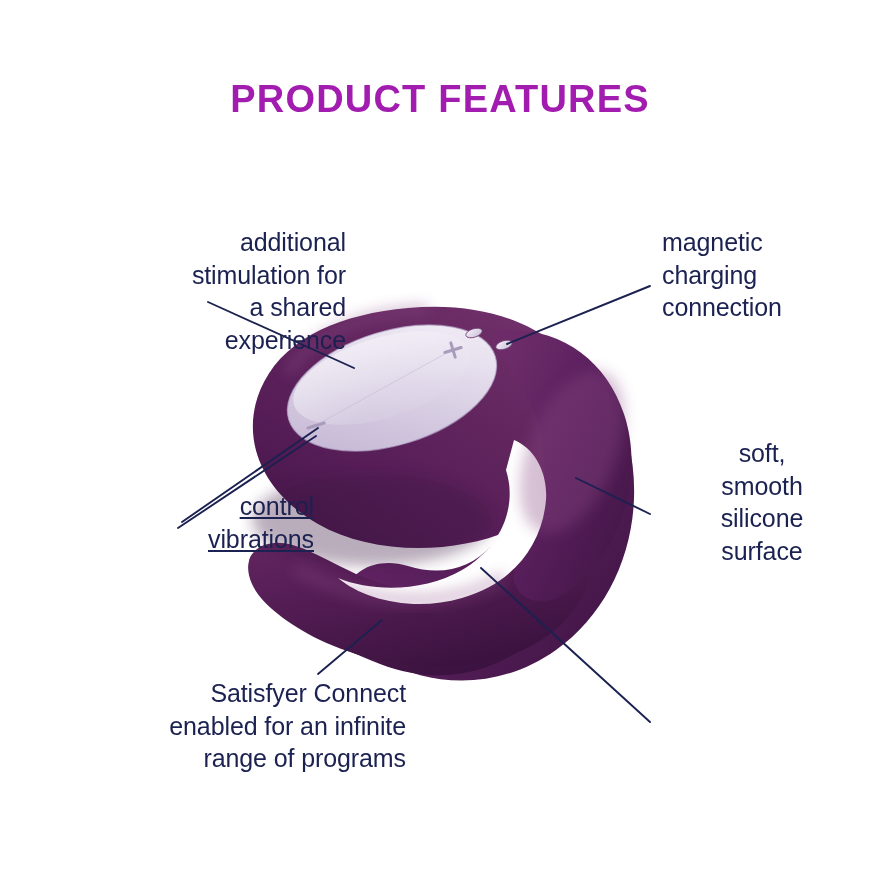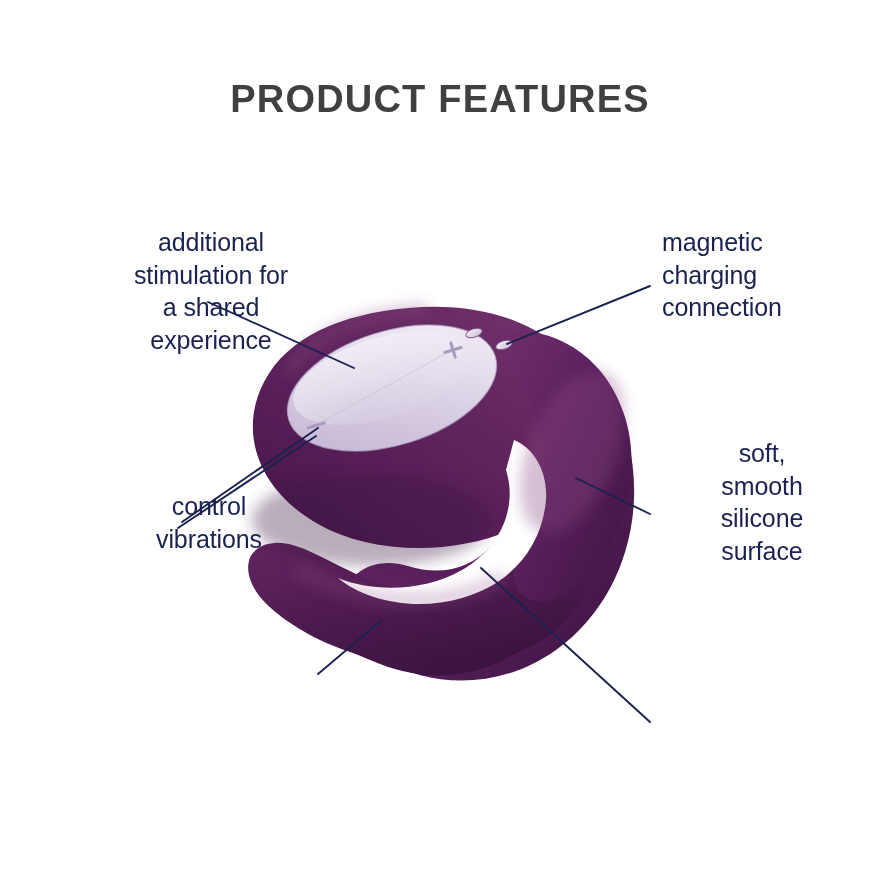--- a/index.html
+++ b/index.html
@@ -20,37 +20,37 @@
   #page-title {
     position: absolute;
     top: 78px;
     left: 0;
     width: 880px;
     text-align: center;
     font-family: "Liberation Sans", sans-serif;
     font-size: 38px;
     font-weight: bold;
     letter-spacing: 1.2px;
-    color: #404040;
+    color: #a21caf;
     white-space: nowrap;
   }
   .callout {
     position: absolute;
     font-family: "Liberation Sans", sans-serif;
     font-size: 25px;
     line-height: 1.30;
     color: #1b2150;
     white-space: pre-line;
     letter-spacing: -0.1px;
   }
-  .callout.left  { text-align: center; }
+  .callout.left  { text-align: right; }
   .callout.right { text-align: left; }
 
   #callout-additional-stimulation { left: 76px;  top: 226px; width: 270px; }
-  #callout-control-vibrations     { left: 84px;  top: 490px; width: 250px; }
+  #callout-control-vibrations     { left: 64px;  top: 490px; width: 250px; text-decoration: underline; }
   #callout-satisfyer-connect      { left: 76px;  top: 677px; width: 330px; }
   #callout-magnetic-charging      { left: 662px; top: 226px; width: 220px; }
   #callout-soft-silicone          { left: 662px; top: 437px; width: 200px; text-align: center; }
   #callout-vibrating-shaft        { left: 662px; top: 677px; width: 210px; }
 
   #product-stage {
     position: absolute;
     left: 0; top: 0;
     width: 880px;
     height: 880px;
@@ -228,20 +228,23 @@
   </div>
 
   <div class="callout left" id="callout-additional-stimulation">additional
 stimulation for
 a shared
 experience</div>
 
   <div class="callout left" id="callout-control-vibrations">control
 vibrations</div>
 
+  <div class="callout left" id="callout-satisfyer-connect">Satisfyer Connect
+enabled for an infinite
+range of programs</div>
 
   <div class="callout right" id="callout-magnetic-charging">magnetic
 charging
 connection</div>
 
   <div class="callout right" id="callout-soft-silicone">soft,
 smooth
 silicone
 surface</div>
 

